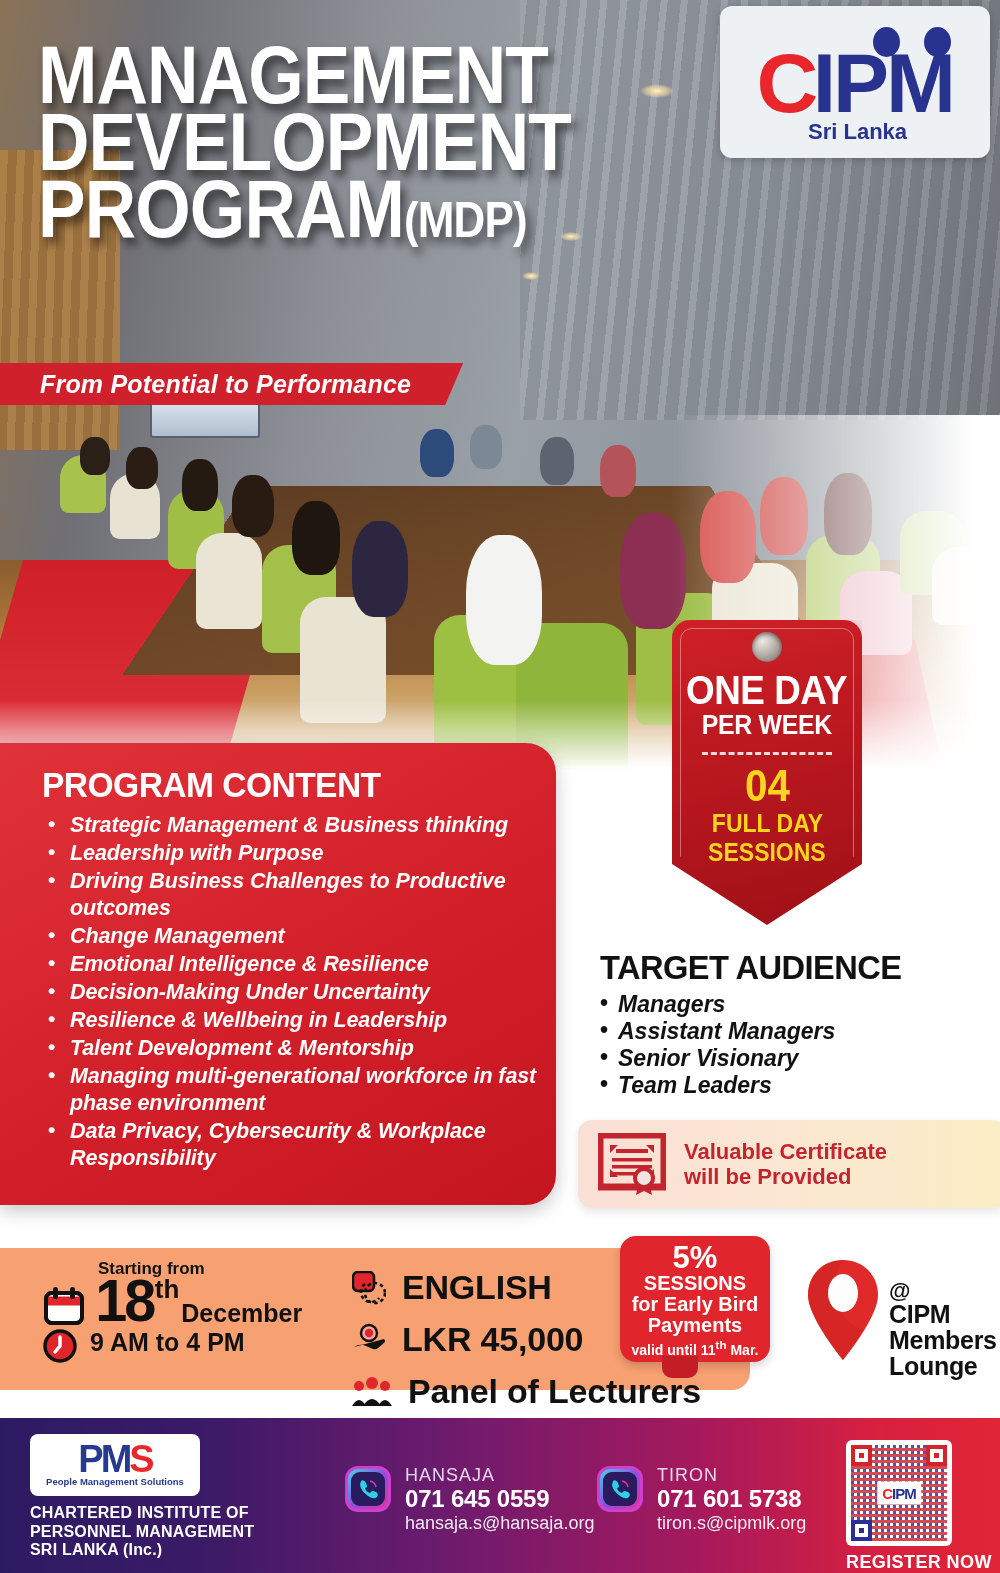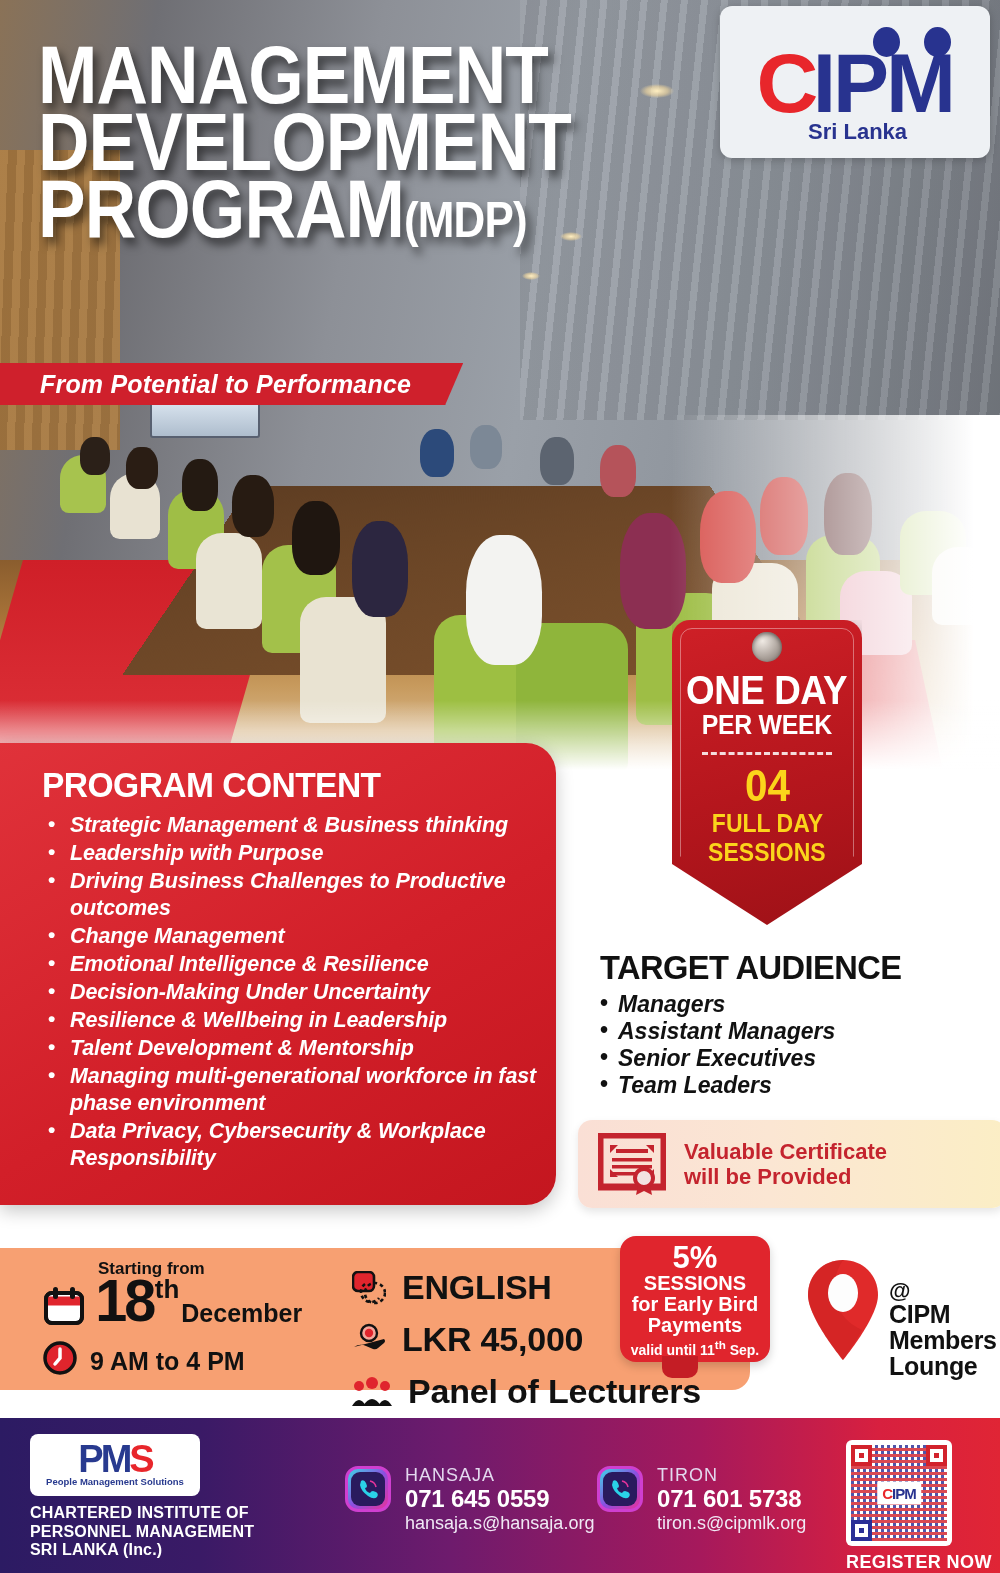--- a/index.html
+++ b/index.html
@@ -127,21 +127,21 @@
   .infobar { position:absolute; left:0; top:1248px; width:750px; height:142px; z-index:7;
     background:#f7a072; border-radius:0 18px 18px 0; }
   .info-col { position:absolute; top:12px; }
   .ic-left { left:42px; } .ic-mid { left:352px; top:20px; }
   .starting { font-size:17px; font-weight:bold; color:#111; margin-left:56px; line-height:1; }
   .dateline { display:flex; align-items:flex-end; margin-top:-2px; }
   .d-18 { font-size:60px; font-weight:bold; color:#111; line-height:.88; letter-spacing:-3px;
     margin-left:8px; transform:scaleX(.96); }
   .d-th { font-size:26px; font-weight:bold; color:#111; line-height:1; margin-bottom:26px; }
   .d-mon { font-size:25px; font-weight:bold; color:#111; line-height:1; margin-bottom:2px; margin-left:2px; }
-  .timeline { display:flex; align-items:flex-end; margin-top:12px; }
+  .timeline { display:flex; align-items:flex-start; margin-top:0; }
   .timeline span { font-size:25px; font-weight:bold; color:#111; margin-left:12px; }
   .irow { display:flex; align-items:center; margin-bottom:13px; }
   .irow span { font-size:34px; font-weight:bold; color:#111; margin-left:16px; letter-spacing:-.2px; }
 
   
   .discount { position:absolute; left:620px; top:1236px; width:150px; height:126px; z-index:9;
     background:#e0252d; border-radius:16px; color:#fff; text-align:center; padding-top:6px;
     box-shadow:0 4px 10px rgba(0,0,0,.18); }
   .discount::after { content:""; position:absolute; left:42px; bottom:-16px; width:36px; height:22px;
     background:#c41d25; border-radius:0 0 10px 10px; }
@@ -294,21 +294,21 @@
   <div class="tag-04">04</div>
   <div class="tag-full">FULL DAY</div>
   <div class="tag-full">SESSIONS</div>
 </div>
 
 <div class="target">
   <h2>TARGET AUDIENCE</h2>
   <ul>
     <li>Managers</li>
     <li>Assistant Managers</li>
-    <li>Senior Executives</li>
+    <li>Senior Visionary</li>
     <li>Team Leaders</li>
   </ul>
 </div>
 
 <div class="cert">
   <svg width="68" height="62" viewBox="0 0 68 62">
     <rect x="2" y="2" width="64" height="52" fill="none" stroke="#c4242e" stroke-width="7"></rect>
     <path d="M12 12 L20 12 L12 20 Z M56 12 L48 12 L56 20 Z M12 44 L20 44 L12 36 Z M56 44 L48 44 L56 36 Z" fill="#c4242e"></path>
     <rect x="18" y="16" width="32" height="4" fill="#c4242e"></rect>
     <rect x="14" y="25" width="40" height="3.5" fill="#c4242e"></rect>
@@ -376,21 +376,21 @@
       <span>Panel of Lecturers</span>
     </div>
   </div>
 </div>
 
 <div class="discount">
   <div class="d5">5%</div>
   <div class="dd">SESSIONS</div>
   <div class="dd">for Early Bird</div>
   <div class="dd">Payments</div>
-  <div class="dv"><span>valid until 11</span><sup>th</sup><span> Sep.</span></div>
+  <div class="dv"><span>valid until 11</span><sup>th</sup><span> Mar.</span></div>
 </div>
 
 <div class="location">
   <svg width="76" height="104" viewBox="0 0 76 104">
     <path d="M38 2 C18 2 3 17 3 37 C3 60 38 102 38 102 C38 102 73 60 73 37 C73 17 58 2 38 2 Z" fill="#e02a2a"></path>
     <path d="M38 2 C18 2 3 17 3 37 C3 60 38 102 38 102 C38 102 48 88 57 72 C30 60 20 30 38 2 Z" fill="#c91f1f" opacity=".5"></path>
     <ellipse cx="38" cy="35" rx="15" ry="19" fill="#fdfdfd"></ellipse>
   </svg>
   <div class="loc-text">
     <div class="loc-at">@</div>

